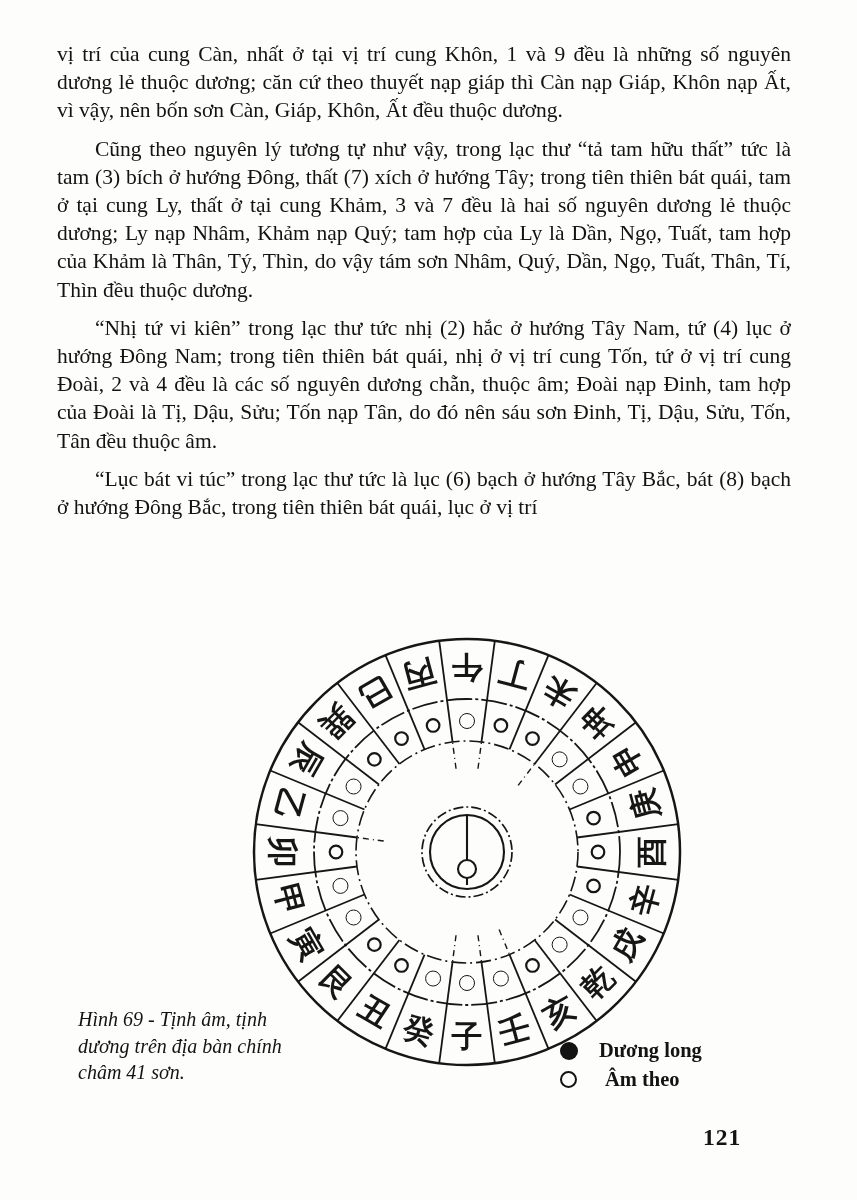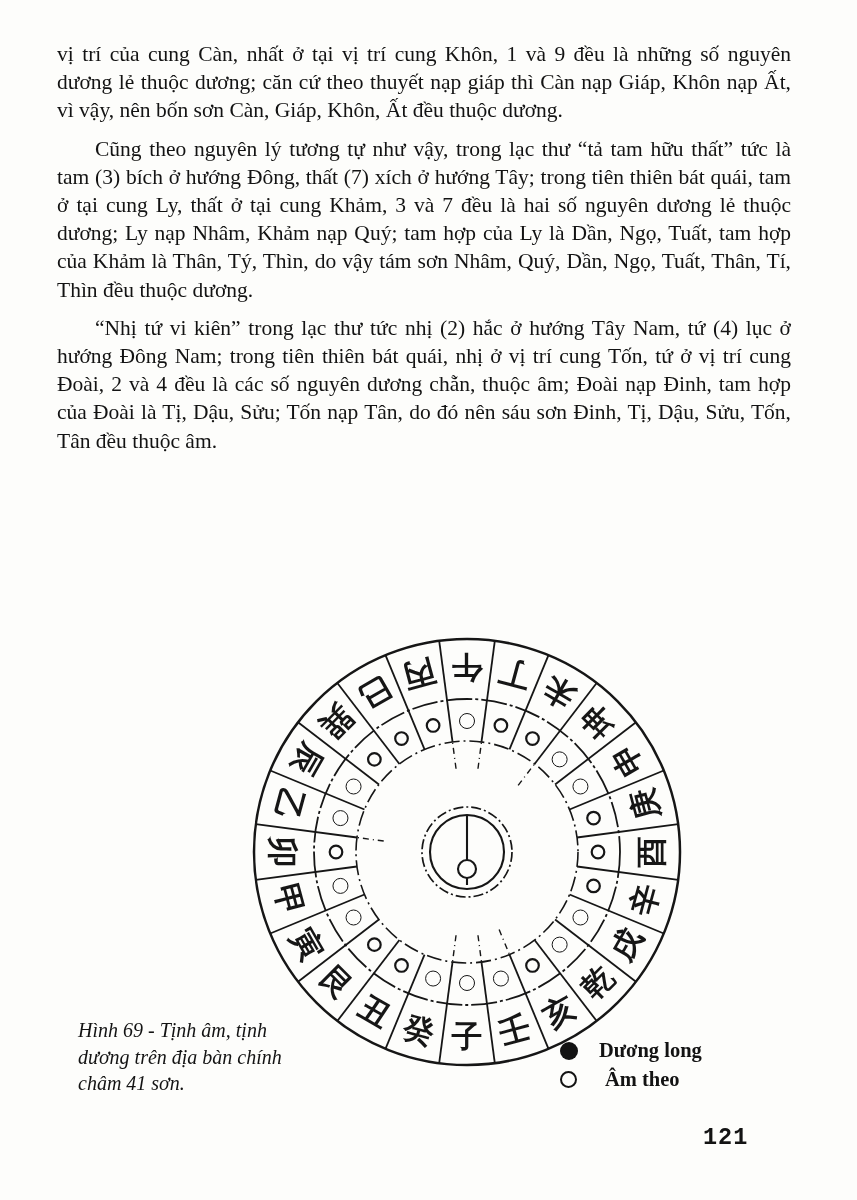--- a/index.html
+++ b/index.html
@@ -18,42 +18,43 @@
 
   .compass { position:absolute; left:247px; top:632px; width:440px; height:440px; }
   .compass line, .compass circle, .compass path { stroke:#161616; fill:none; }
   .compass text {
     fill:#161616; font-weight:bold;
     font-family:"DejaVu Sans","Liberation Sans",serif;
   }
 
   .caption {
     position:absolute; left:78px; top:1006px; width:270px;
-    font-style:italic; font-size:20px; line-height:26.5px;margin-top:11px;
+    font-style:italic; font-size:20px; line-height:26.5px;
   }
   .legend { position:absolute; left:558px; top:1036px; font-size:20.5px; }
   .legend-row { display:flex; align-items:center; height:29px;font-weight:bold; }
   .dot { border-radius:50%; flex:0 0 auto; }
   .dot.filled { width:18px; height:18px; background:#131313; margin:0 21px 0 2px; }
   .dot.open   { width:13px; height:13px; background:#fdfdfb; border:2.6px solid #131313; margin:0 28px 0 2px; }
   .page-number {
     position:absolute; left:703px; top:1124px;
-    font-family:Liberation Mono, monospace;
+    font-family:Liberation Serif, serif;
     font-weight:bold; font-size:23.5px; letter-spacing:1px;
   }
 </style>
 </head>
 <body>
 
 <div class="page">
 
   <div class="body-text">
     <p class="para no-indent">vị trí của cung Càn, nhất ở tại vị trí cung Khôn, 1 và 9 đều là những số nguyên dương lẻ thuộc dương; căn cứ theo thuyết nạp giáp thì Càn nạp Giáp, Khôn nạp Ất, vì vậy, nên bốn sơn Càn, Giáp, Khôn, Ất đều thuộc dương.</p>
     <p class="para">Cũng theo nguyên lý tương tự như vậy, trong lạc thư “tả tam hữu thất” tức là tam (3) bích ở hướng Đông, thất (7) xích ở hướng Tây; trong tiên thiên bát quái, tam ở tại cung Ly, thất ở tại cung Khảm, 3 và 7 đều là hai số nguyên dương lẻ thuộc dương; Ly nạp Nhâm, Khảm nạp Quý; tam hợp của Ly là Dần, Ngọ, Tuất, tam hợp của Khảm là Thân, Tý, Thìn, do vậy tám sơn Nhâm, Quý, Dần, Ngọ, Tuất, Thân, Tí, Thìn đều thuộc dương.</p>
     <p class="para">“Nhị tứ vi kiên” trong lạc thư tức nhị (2) hắc ở hướng Tây Nam, tứ (4) lục ở hướng Đông Nam; trong tiên thiên bát quái, nhị ở vị trí cung Tốn, tứ ở vị trí cung Đoài, 2 và 4 đều là các số nguyên dương chẵn, thuộc âm; Đoài nạp Đinh, tam hợp của Đoài là Tị, Dậu, Sửu; Tốn nạp Tân, do đó nên sáu sơn Đinh, Tị, Dậu, Sửu, Tốn, Tân đều thuộc âm.</p>
+    <p class="para">“Lục bát vi túc” trong lạc thư tức là lục (6) bạch ở hướng Tây Bắc, bát (8) bạch ở hướng Đông Bắc, trong tiên thiên bát quái, lục ở vị trí</p>
   </div>
 
   <svg id="compass-svg" class="compass" viewBox="0 0 440 440" xmlns="http://www.w3.org/2000/svg">
       <circle cx="220" cy="220" r="213" stroke="#161616" stroke-width="2.5"></circle>
       <circle cx="220" cy="220" r="153" stroke="#161616" stroke-width="1.8" stroke-dasharray="26 3 3 3"></circle>
       <circle cx="220" cy="220" r="111" stroke="#161616" stroke-width="1.6" stroke-dasharray="15 4 2 4"></circle>
       <line x1="234.48840733642572" y1="109.94962038750705" x2="247.802078942871" y2="8.822244527378388" stroke-width="1.8"></line>
       <line x1="262.47786099252494" y1="117.44937189124717" x2="301.51157109376413" y2="23.21365957509593" stroke-width="1.8"></line>
       <line x1="287.572518619968" y1="131.93777922767288" x2="349.6661843788575" y2="51.01573851796692" stroke-width="1.8"></line>
       <line x1="308.0622207723271" y1="152.42748138003202" x2="388.98426148203305" y2="90.33381562114249" stroke-width="1.8"></line>

